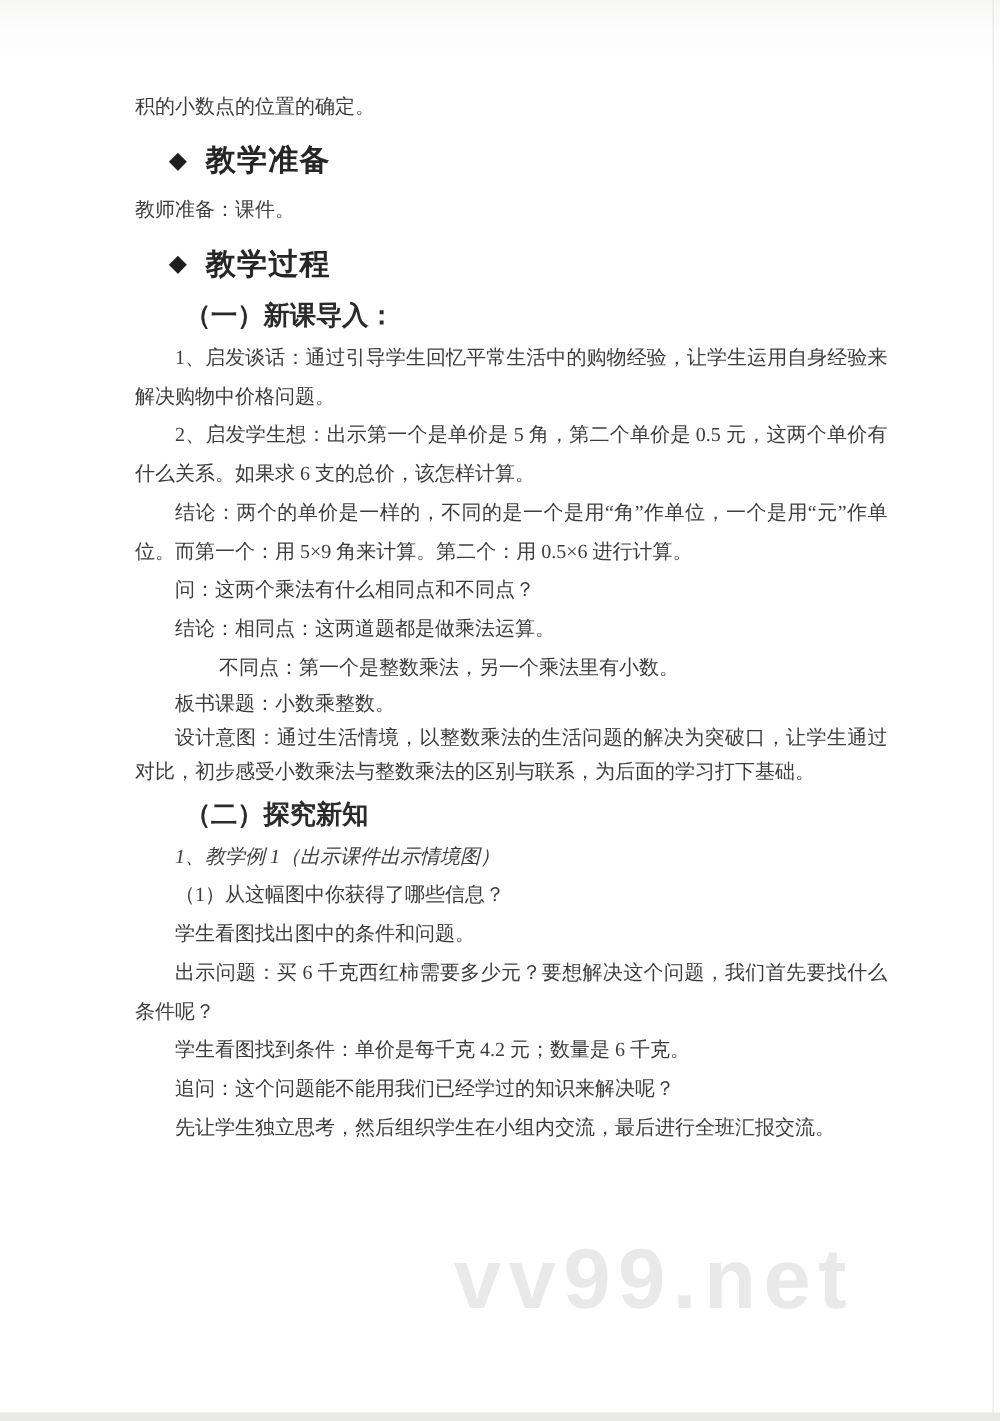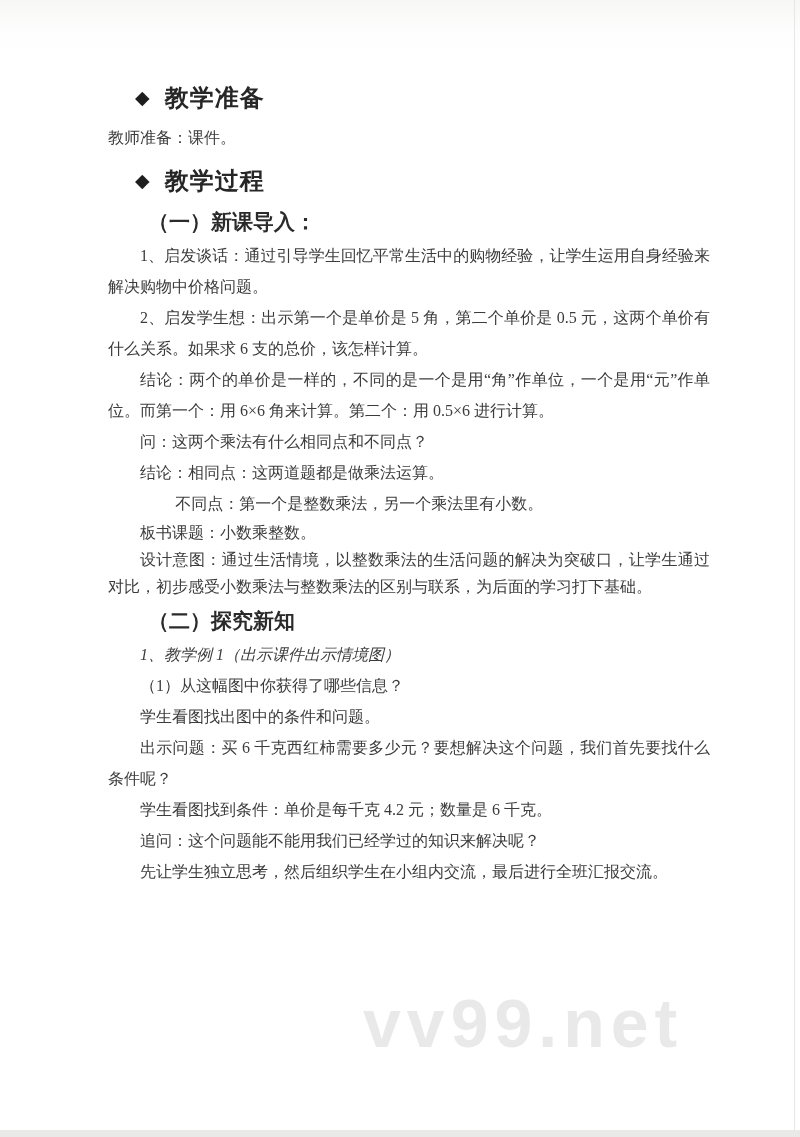--- a/index.html
+++ b/index.html
@@ -94,36 +94,37 @@
 </style>
 </head>
 <body>
 
 <div class="page">
 
   <div class="watermark">vv99.net</div>
 
   <div class="content">
 
+    <p class="para no-indent">积的小数点的位置的确定。</p>
 
     <div class="section-heading">
       <span class="diamond">◆</span><span>教学准备</span>
     </div>
 
     <p class="para no-indent">教师准备：课件。</p>
 
     <div class="section-heading heading-gap">
       <span class="diamond">◆</span><span>教学过程</span>
     </div>
 
     <h2 class="sub-heading">（一）新课导入：</h2>
 
     <p class="para lead-gap">1、启发谈话：通过引导学生回忆平常生活中的购物经验，让学生运用自身经验来解决购物中价格问题。</p>
     <p class="para">2、启发学生想：出示第一个是单价是 5 角，第二个单价是 0.5 元，这两个单价有什么关系。如果求 6 支的总价，该怎样计算。</p>
-    <p class="para">结论：两个的单价是一样的，不同的是一个是用“角”作单位，一个是用“元”作单位。而第一个：用 6×6 角来计算。第二个：用 0.5×6 进行计算。</p>
+    <p class="para">结论：两个的单价是一样的，不同的是一个是用“角”作单位，一个是用“元”作单位。而第一个：用 5×9 角来计算。第二个：用 0.5×6 进行计算。</p>
     <p class="para">问：这两个乘法有什么相同点和不同点？</p>
     <p class="para">结论：相同点：这两道题都是做乘法运算。</p>
     <p class="para deep-indent">不同点：第一个是整数乘法，另一个乘法里有小数。</p>
     <p class="para tight">板书课题：小数乘整数。</p>
     <p class="para tight">设计意图：通过生活情境，以整数乘法的生活问题的解决为突破口，让学生通过对比，初步感受小数乘法与整数乘法的区别与联系，为后面的学习打下基础。</p>
 
     <h2 class="sub-heading">（二）探究新知</h2>
 
     <p class="para example lead-gap">1、教学例 1（出示课件出示情境图）</p>
     <p class="para">（1）从这幅图中你获得了哪些信息？</p>

